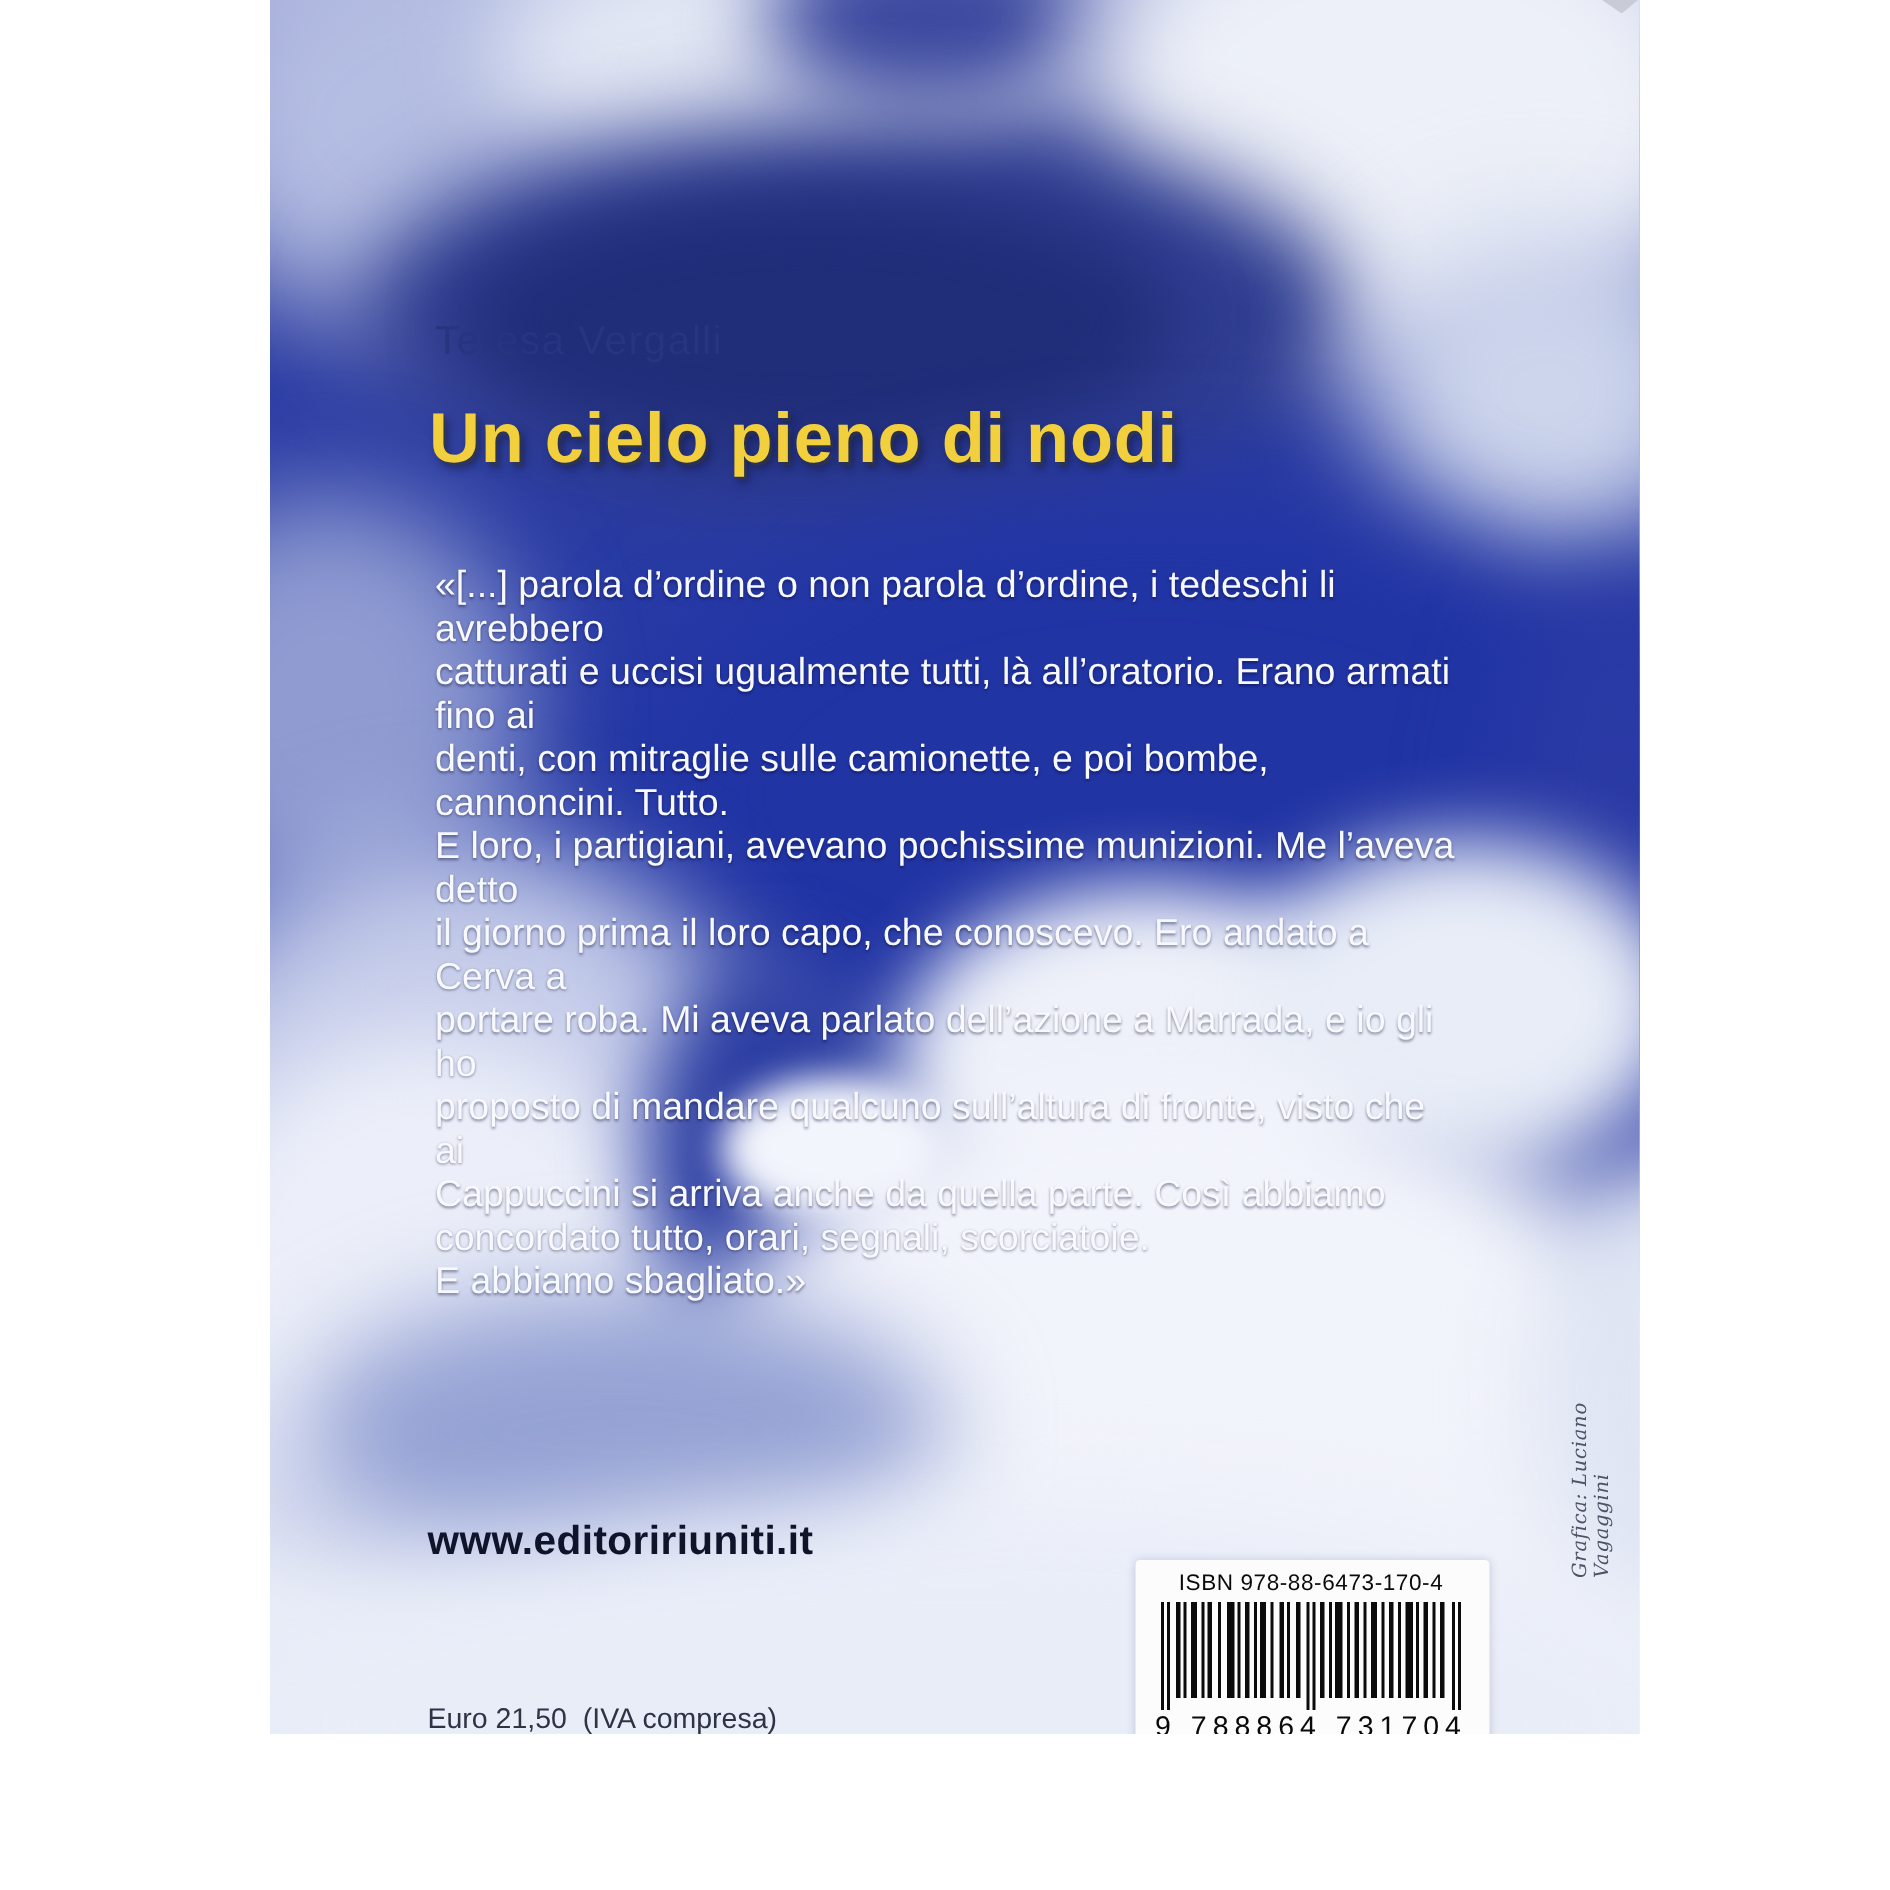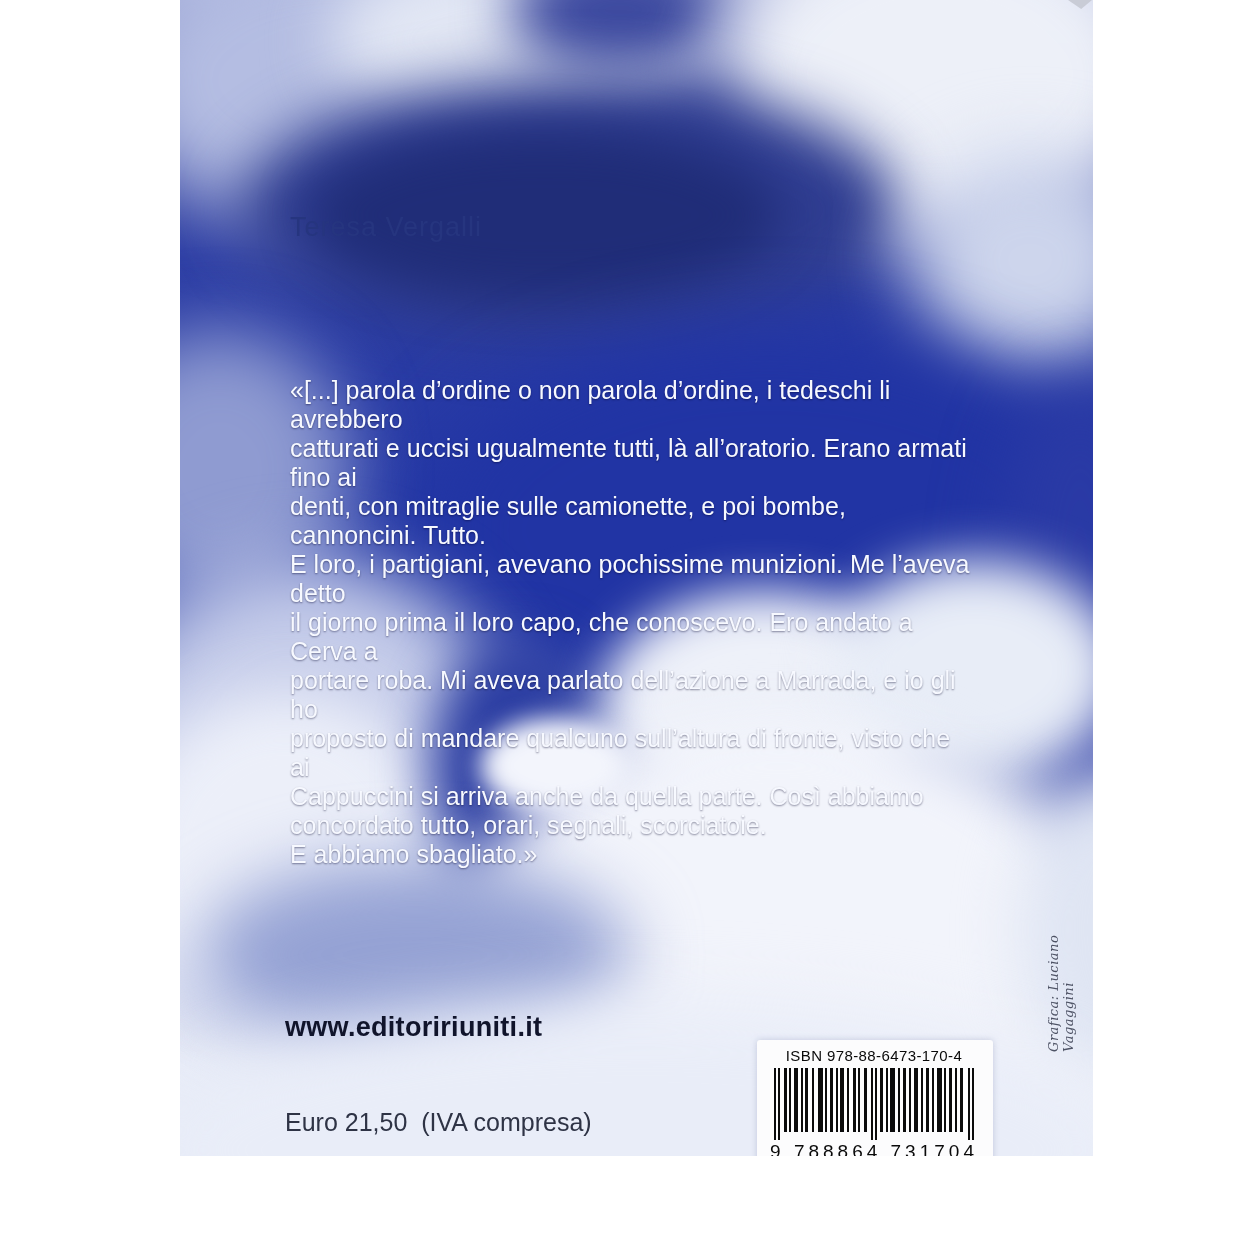--- a/index.html
+++ b/index.html
@@ -55,22 +55,22 @@
     position:absolute; left:110px; top:352px; width:680px; z-index:5;
     font-size:25px; line-height:29px; color:#f7f9ff; white-space:pre-line;
     text-shadow:0 1px 2px rgba(0,0,40,0.45);
     margin-top:24px;
   }
   .website {
     position:absolute; left:105px; top:1012px; z-index:5;
     font-size:27px; font-weight:bold; letter-spacing:0.3px; color:#10142b;
   }
   .price {
-    position:absolute; left:105px; top:1108px; z-index:5;
-    font-size:25px; color:#2e3345; white-space:pre;
+    position:absolute; left:105px; top:1136px; z-index:5;
+    font-size:19px; color:#2e3345; white-space:pre;
   }
   .credit {
     position:absolute; left:866px; top:872px; height:180px; z-index:5;
     writing-mode:vertical-rl; transform:rotate(180deg);
     font-family:"DejaVu Serif", serif; font-style:italic;
     font-size:13px; letter-spacing:0.5px; color:#4d5264;
   }
 
   
   .barcode-box {
@@ -106,20 +106,21 @@
     <i class="blob b14"></i>
     <i class="blob b15"></i>
     <i class="blob b16"></i>
     <i class="blob b17"></i>
     <i class="blob b20"></i>
     <i class="blob b18"></i>
     <i class="notch"></i>
   </div>
 
   <div class="author">Teresa Vergalli</div>
+  <div class="title">Un cielo pieno di nodi</div>
   <div class="quote">«[...] parola d’ordine o non parola d’ordine, i tedeschi li avrebbero
 catturati e uccisi ugualmente tutti, là all’oratorio. Erano armati fino ai
 denti, con mitraglie sulle camionette, e poi bombe, cannoncini. Tutto.
 E loro, i partigiani, avevano pochissime munizioni. Me l’aveva detto
 il giorno prima il loro capo, che conoscevo. Ero andato a Cerva a
 portare roba. Mi aveva parlato dell’azione a Marrada, e io gli ho
 proposto di mandare qualcuno sull’altura di fronte, visto che ai
 Cappuccini si arriva anche da quella parte. Così abbiamo
 concordato tutto, orari, segnali, scorciatoie.
 E abbiamo sbagliato.»</div>

